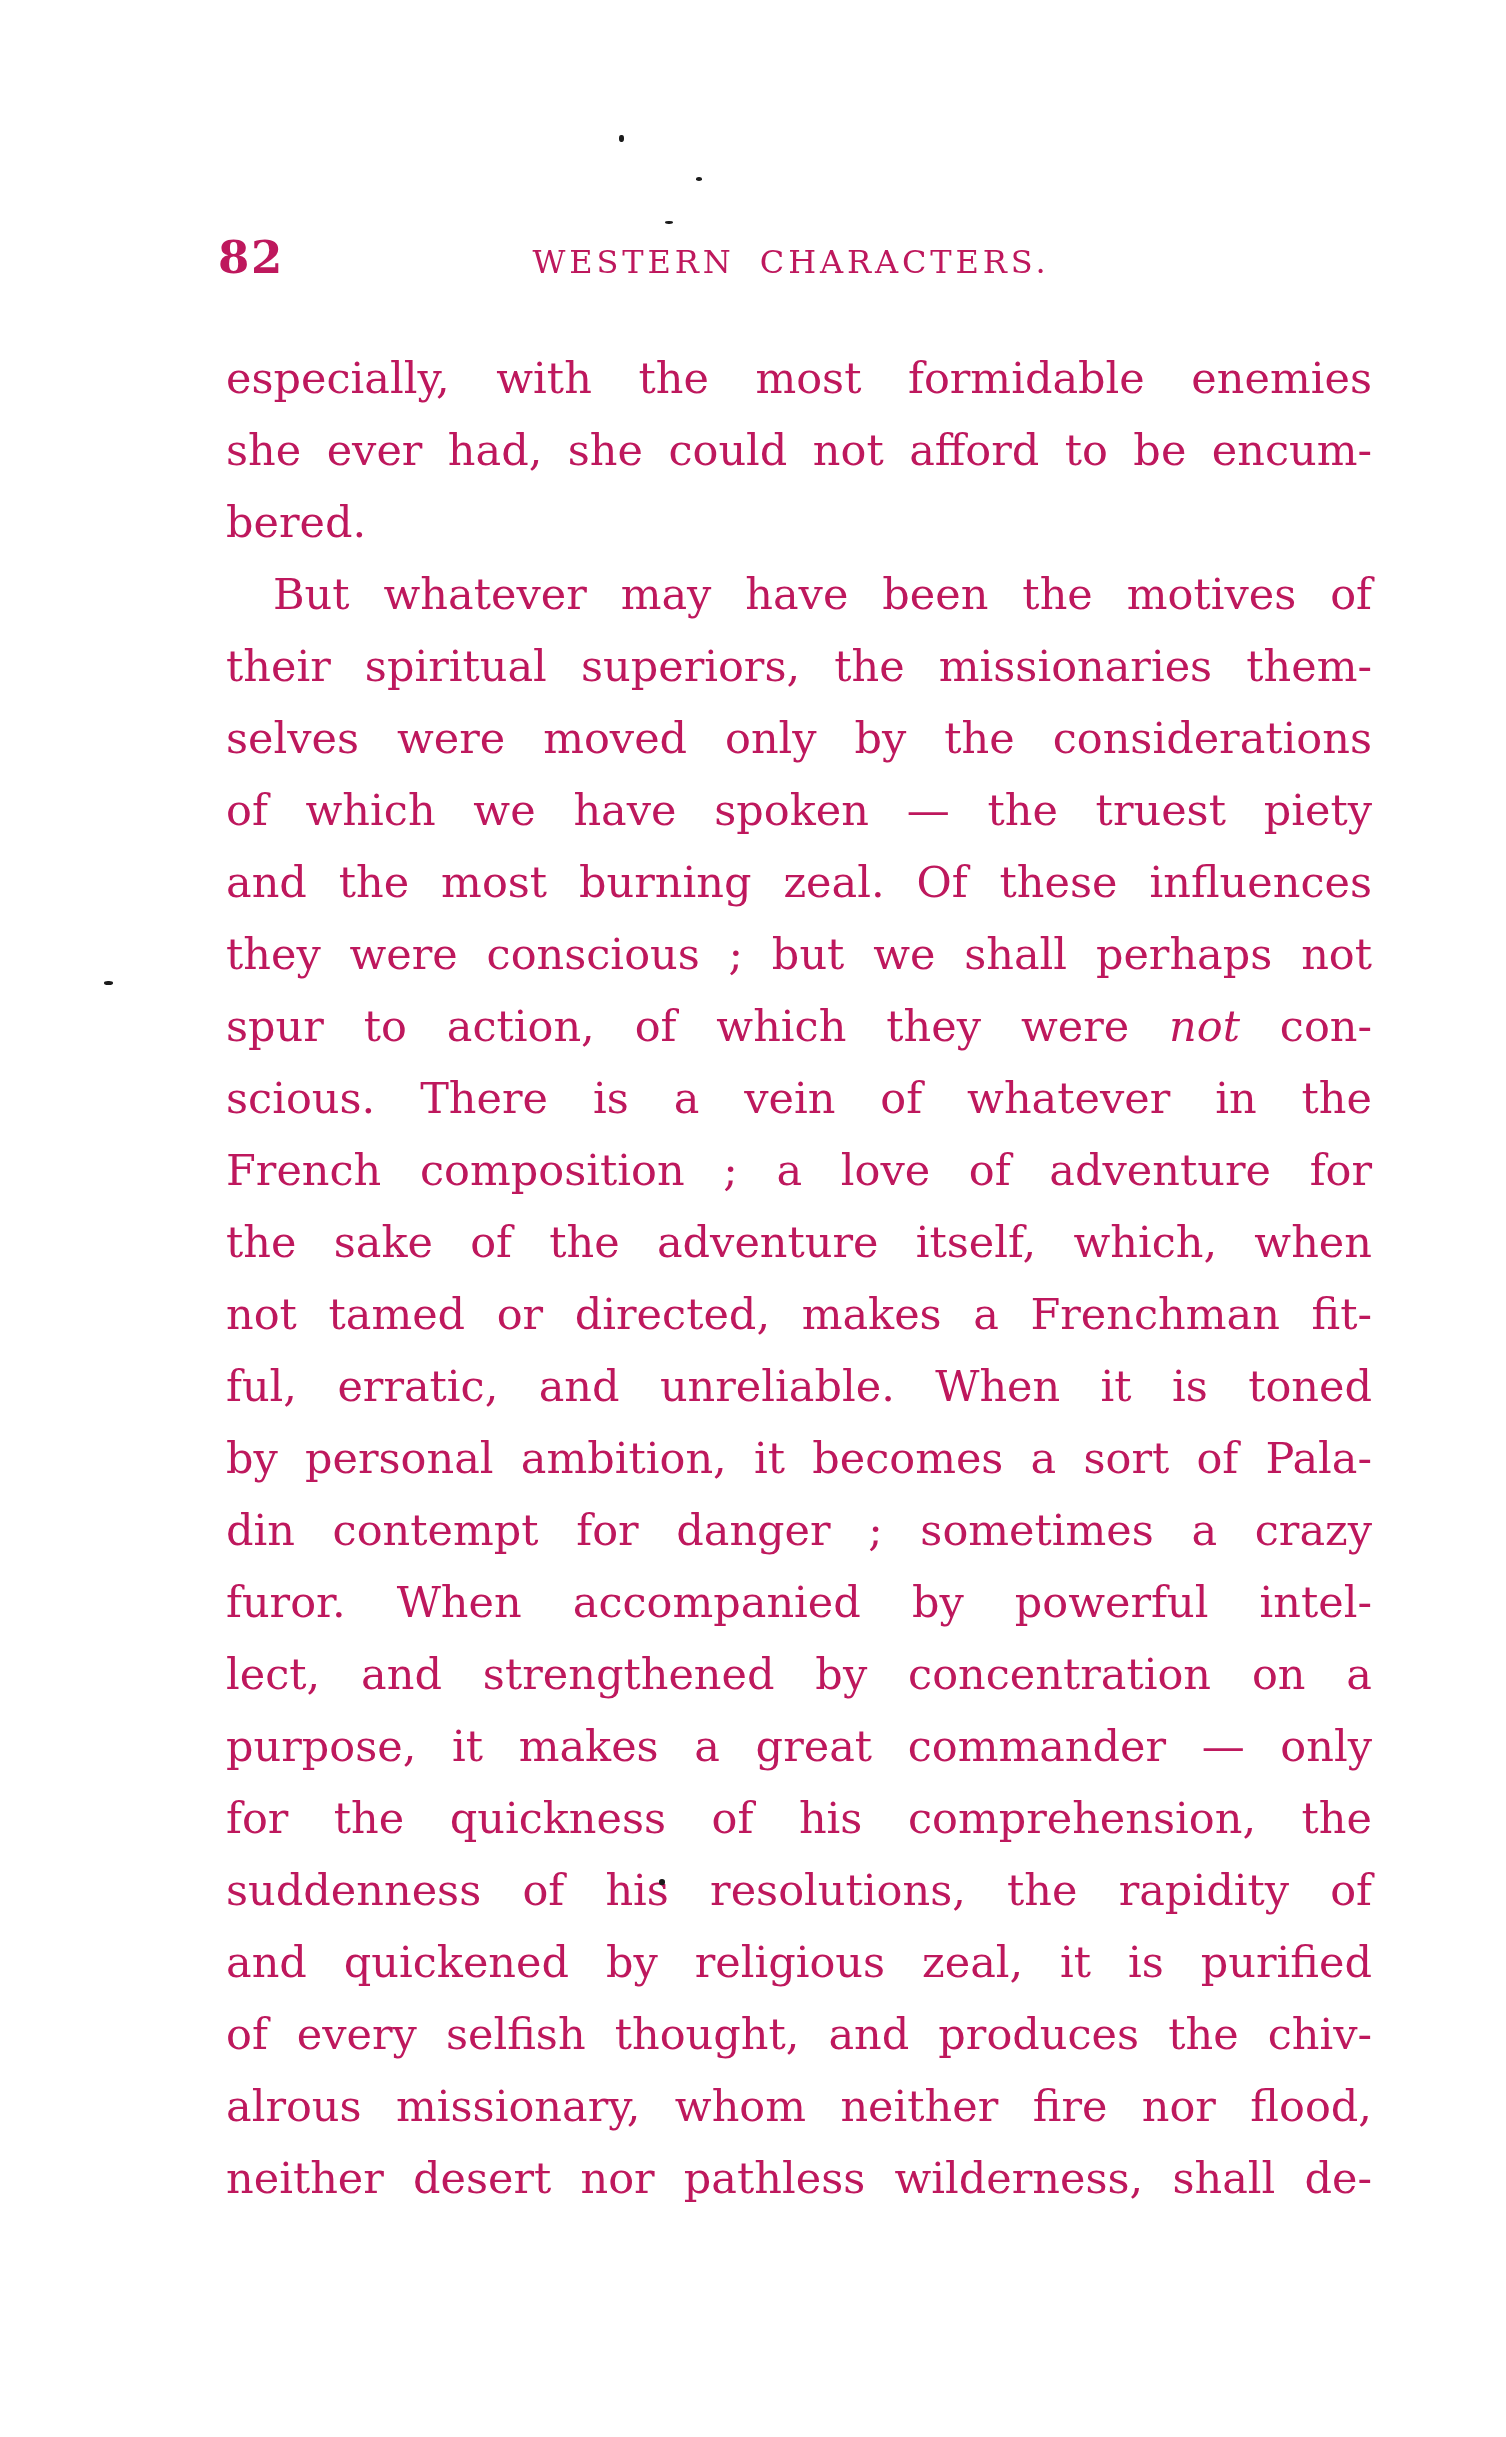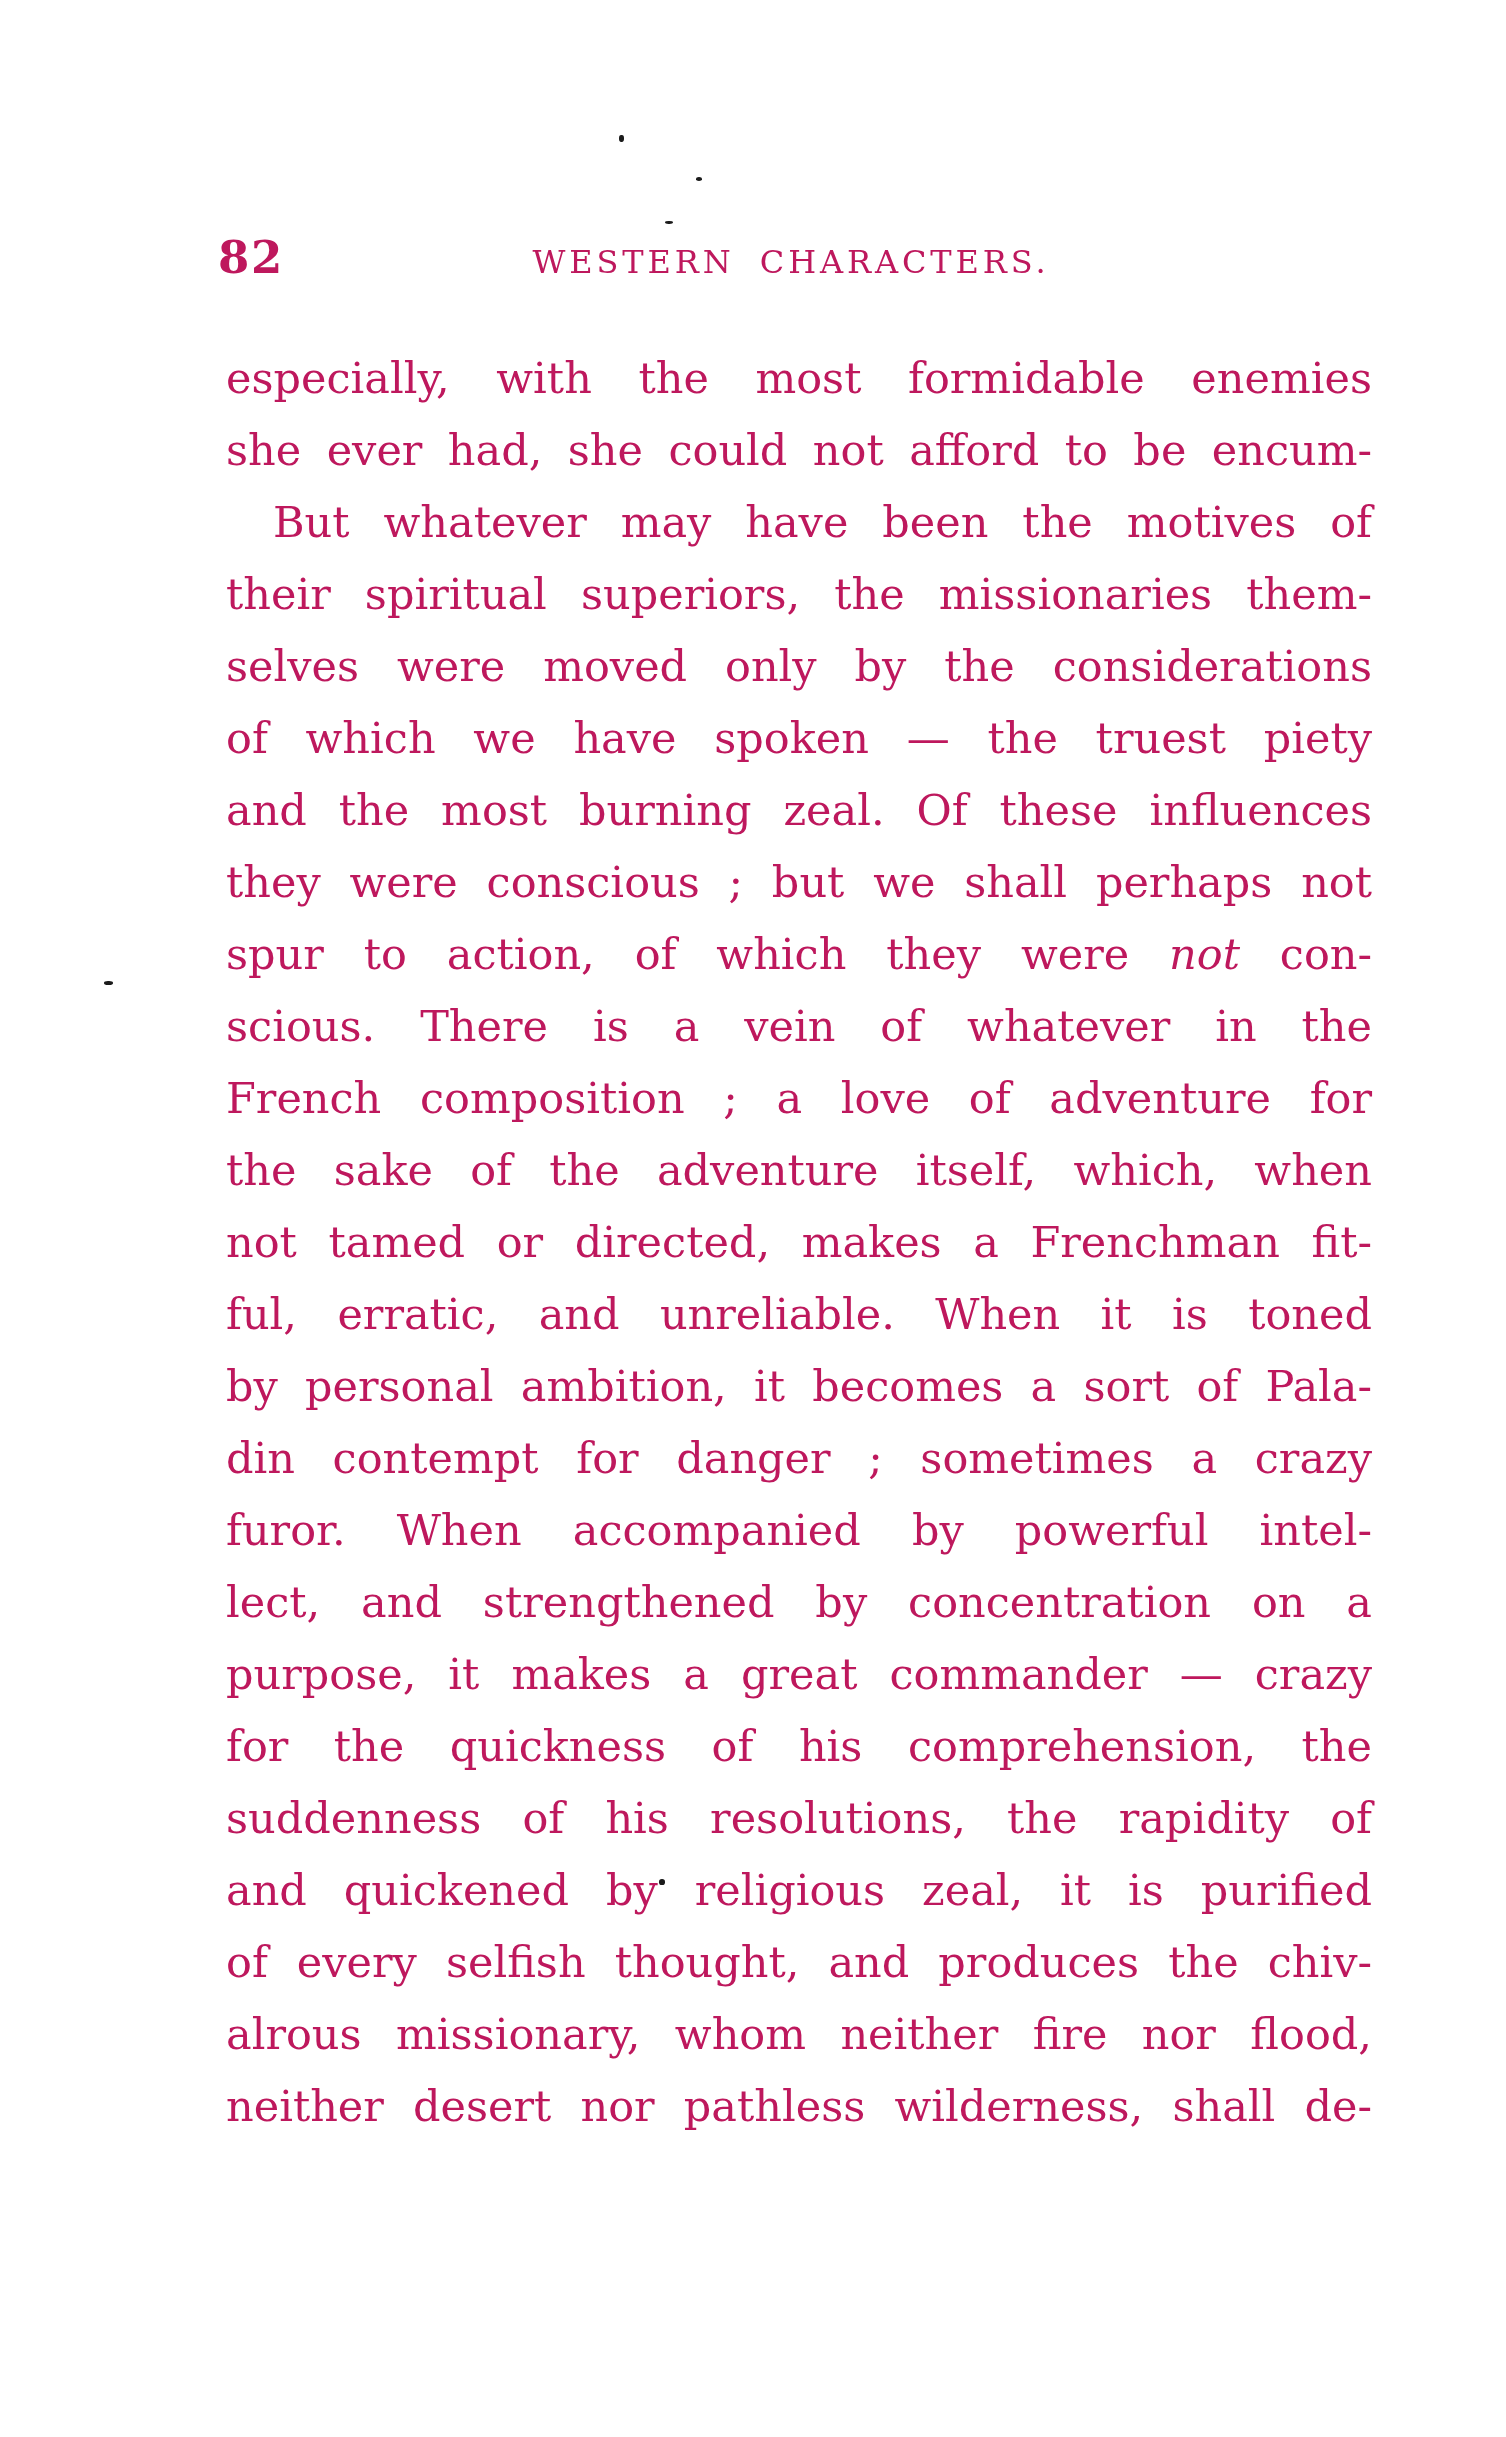--- a/index.html
+++ b/index.html
@@ -62,37 +62,38 @@
 </style>
 </head>
 <body>
 
 <div class="page">
   <div class="page-number">82</div>
   <div class="running-head">WESTERN CHARACTERS.</div>
   <div class="body-text">
       <div class="line">especially, with the most formidable enemies</div>
       <div class="line">she ever had, she could not afford to be encum-</div>
+      <div class="line par-end">bered.</div>
       <div class="line indent">But whatever may have been the motives of</div>
       <div class="line">their spiritual superiors, the missionaries them-</div>
       <div class="line">selves were moved only by the considerations</div>
       <div class="line">of which we have spoken — the truest piety</div>
       <div class="line">and the most burning zeal. Of these influences</div>
       <div class="line">they were conscious ; but we shall perhaps not</div>
       <div class="line">spur to action, of which they were <i>not</i> con-</div>
       <div class="line">scious. There is a vein of whatever in the</div>
       <div class="line">French composition ; a love of adventure for</div>
       <div class="line">the sake of the adventure itself, which, when</div>
       <div class="line">not tamed or directed, makes a Frenchman fit-</div>
       <div class="line">ful, erratic, and unreliable. When it is toned</div>
       <div class="line">by personal ambition, it becomes a sort of Pala-</div>
       <div class="line">din contempt for danger ; sometimes a crazy</div>
       <div class="line">furor. When accompanied by powerful intel-</div>
       <div class="line">lect, and strengthened by concentration on a</div>
-      <div class="line">purpose, it makes a great commander — crazy</div>
+      <div class="line">purpose, it makes a great commander — only</div>
       <div class="line">for the quickness of his comprehension, the</div>
       <div class="line">suddenness of his resolutions, the rapidity of</div>
       <div class="line">and quickened by religious zeal, it is purified</div>
       <div class="line">of every selfish thought, and produces the chiv-</div>
       <div class="line">alrous missionary, whom neither fire nor flood,</div>
       <div class="line">neither desert nor pathless wilderness, shall de-</div>
     </div>
 <div class="speck" style="left: 619px; top: 135px; width: 4.7px; height: 7px;"></div>
     <div class="speck" style="left: 696px; top: 177px; width: 6.3px; height: 3.9px;"></div>
     <div class="speck" style="left: 665px; top: 221px; width: 7.8px; height: 3.1px;"></div>

